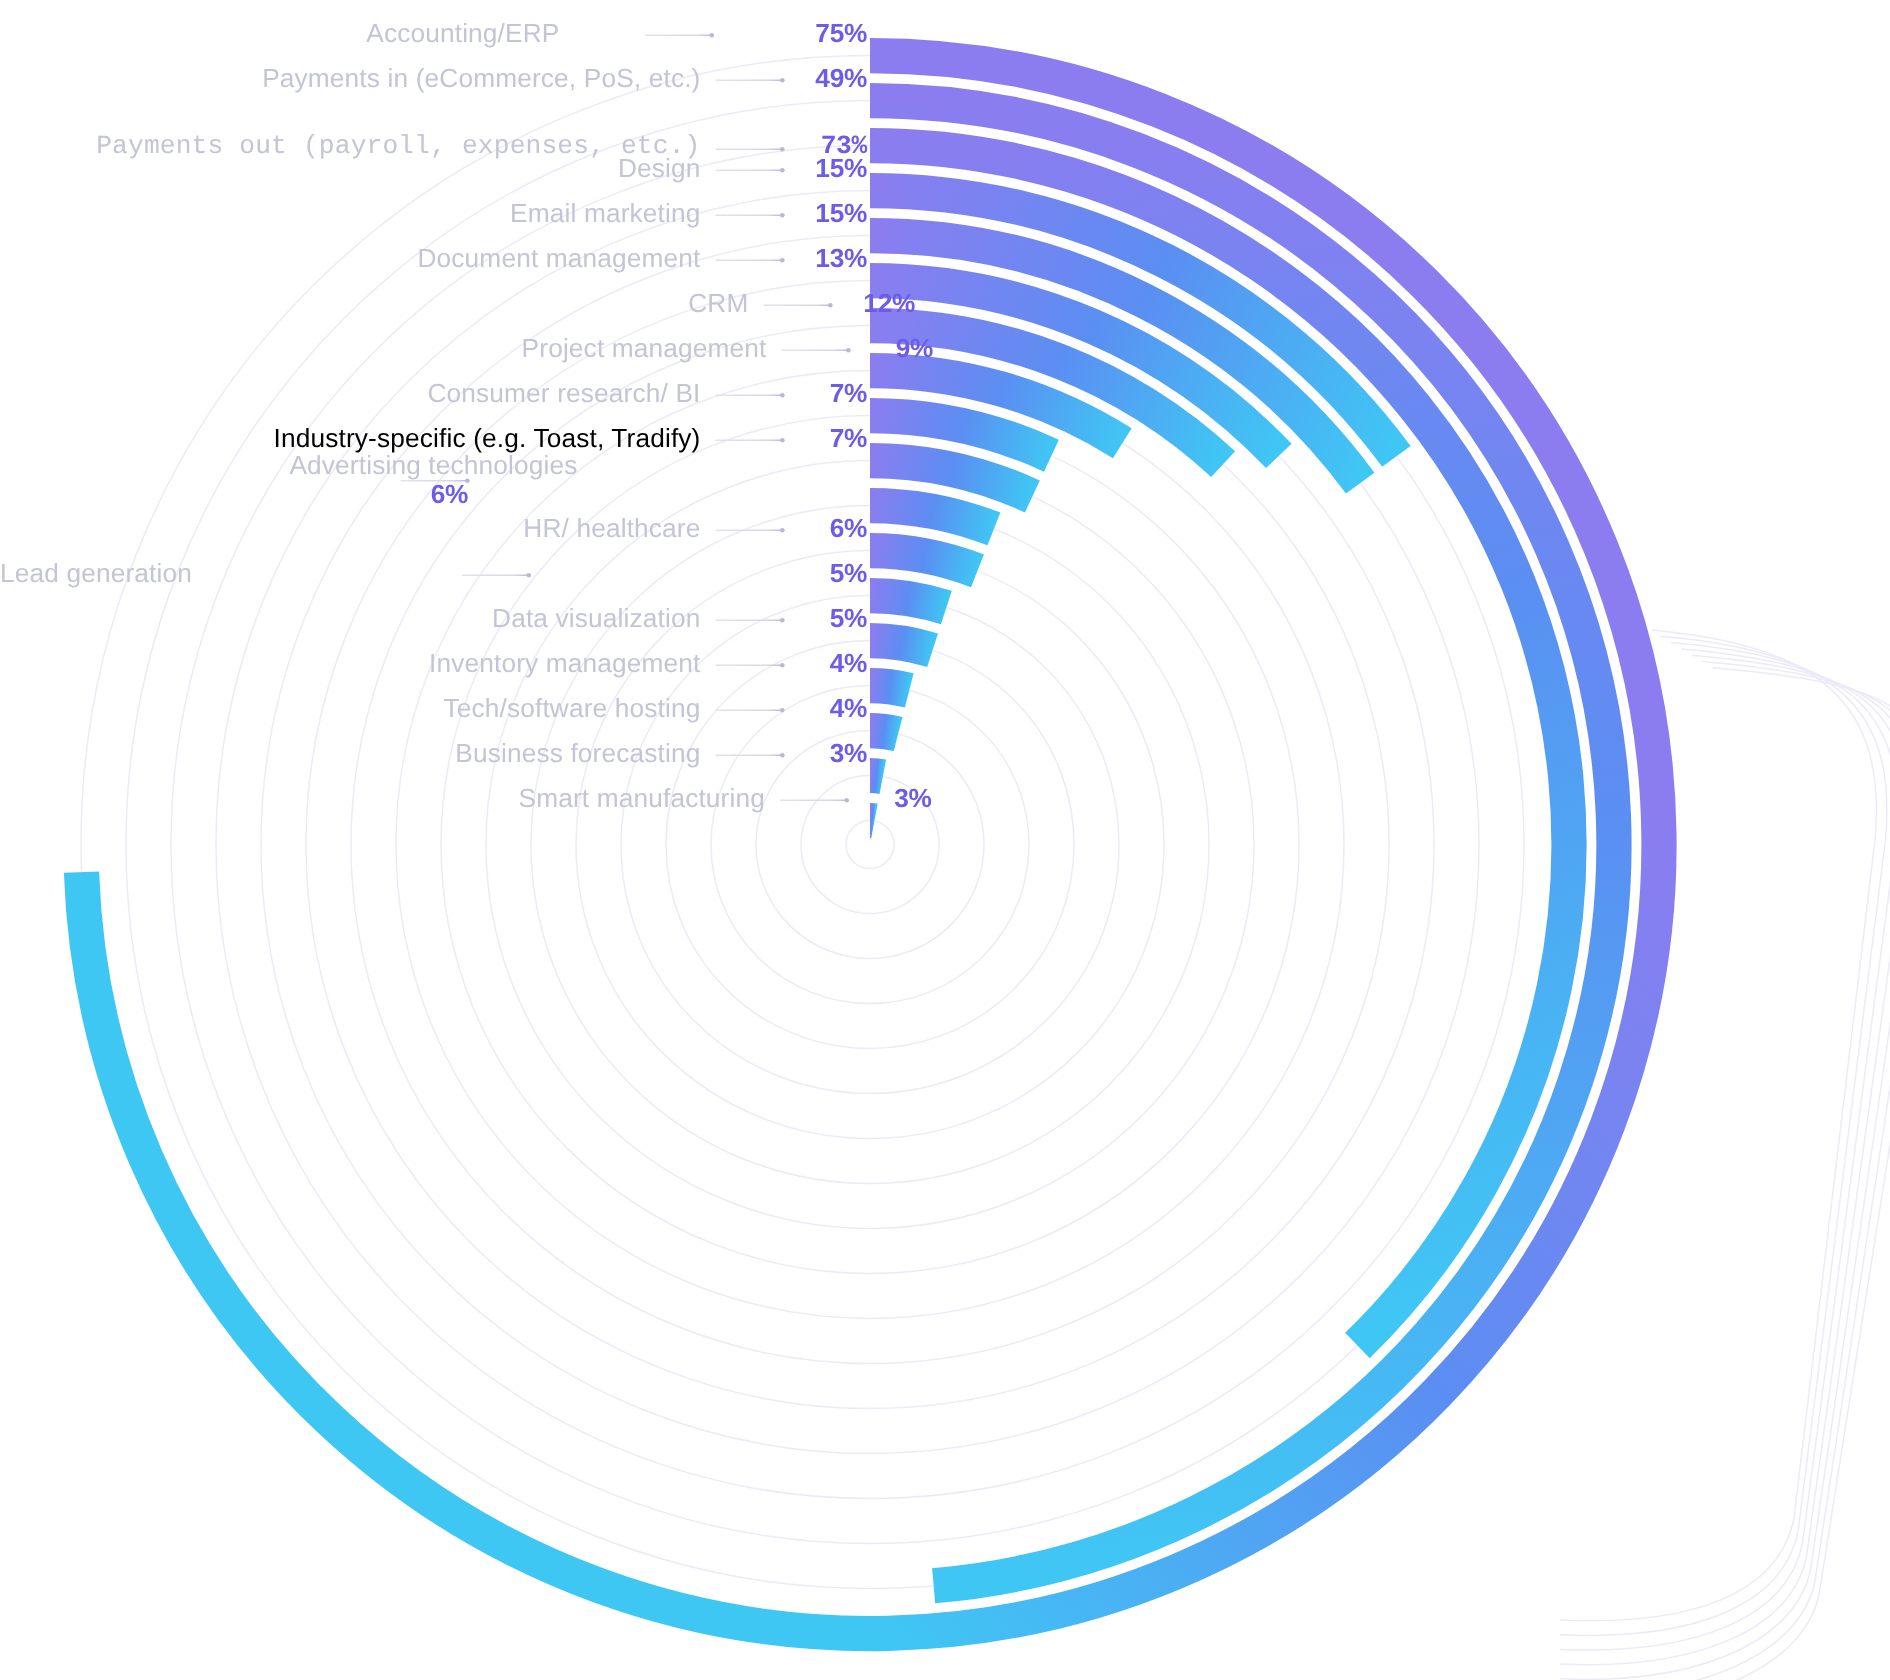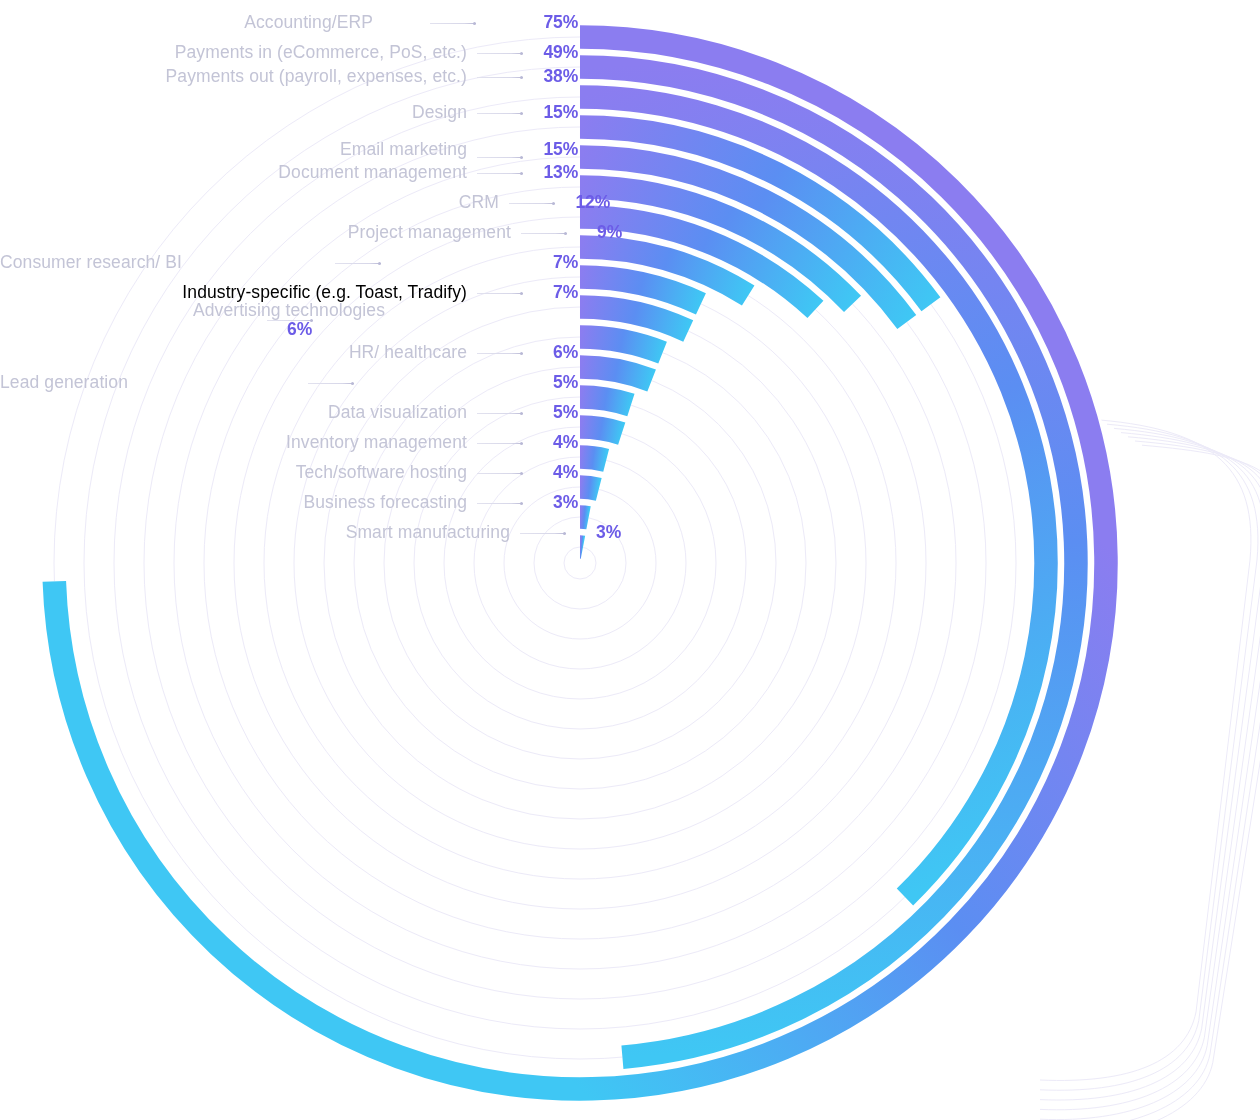--- a/index.html
+++ b/index.html
@@ -283,51 +283,51 @@
       <div class="label-row" style="top: 8px; gap: 47px;">
         <span class="cat-label">Accounting/ERP</span>
         <span class="leader"></span>
         <span class="pct-label">75%</span>
       </div>
       <div class="label-row" style="top: 38px;">
         <span class="cat-label">Payments in (eCommerce, PoS, etc.)</span>
         <span class="leader"></span>
         <span class="pct-label">49%</span>
       </div>
-      <div class="label-row" style="top: 62px;">
+      <div class="label-row" style="top: 84px; font-family: Liberation Mono, monospace;">
         <span class="cat-label">Payments out (payroll, expenses, etc.)</span>
         <span class="leader"></span>
-        <span class="pct-label">38%</span>
+        <span class="pct-label">73%</span>
       </div>
       <div class="label-row" style="top: 98px;">
         <span class="cat-label">Design</span>
         <span class="leader"></span>
         <span class="pct-label">15%</span>
       </div>
-      <div class="label-row" style="top: 128px; align-items: flex-end;">
+      <div class="label-row" style="top: 128px;">
         <span class="cat-label">Email marketing</span>
         <span class="leader"></span>
         <span class="pct-label">15%</span>
       </div>
       <div class="label-row" style="top: 158px;">
         <span class="cat-label">Document management</span>
         <span class="leader"></span>
         <span class="pct-label">13%</span>
       </div>
       <div class="label-row" style="top: 188px; margin-left: 32px;">
         <span class="cat-label">CRM</span>
         <span class="leader"></span>
         <span class="pct-label">12%</span>
       </div>
       <div class="label-row" style="top: 218px; padding-left: 44px;">
         <span class="cat-label">Project management</span>
         <span class="leader"></span>
         <span class="pct-label">9%</span>
       </div>
-      <div class="label-row" style="top: 248px; justify-content: space-between;">
+      <div class="label-row" style="top: 248px;">
         <span class="cat-label">Consumer research/ BI</span>
         <span class="leader"></span>
         <span class="pct-label">7%</span>
       </div>
       <div class="label-row emphasis" style="top: 278px;">
         <span class="cat-label">Industry-specific (e.g. Toast, Tradify)</span>
         <span class="leader"></span>
         <span class="pct-label">7%</span>
       </div>
       <div class="label-row" style="top: 308px; flex-direction: column;">

